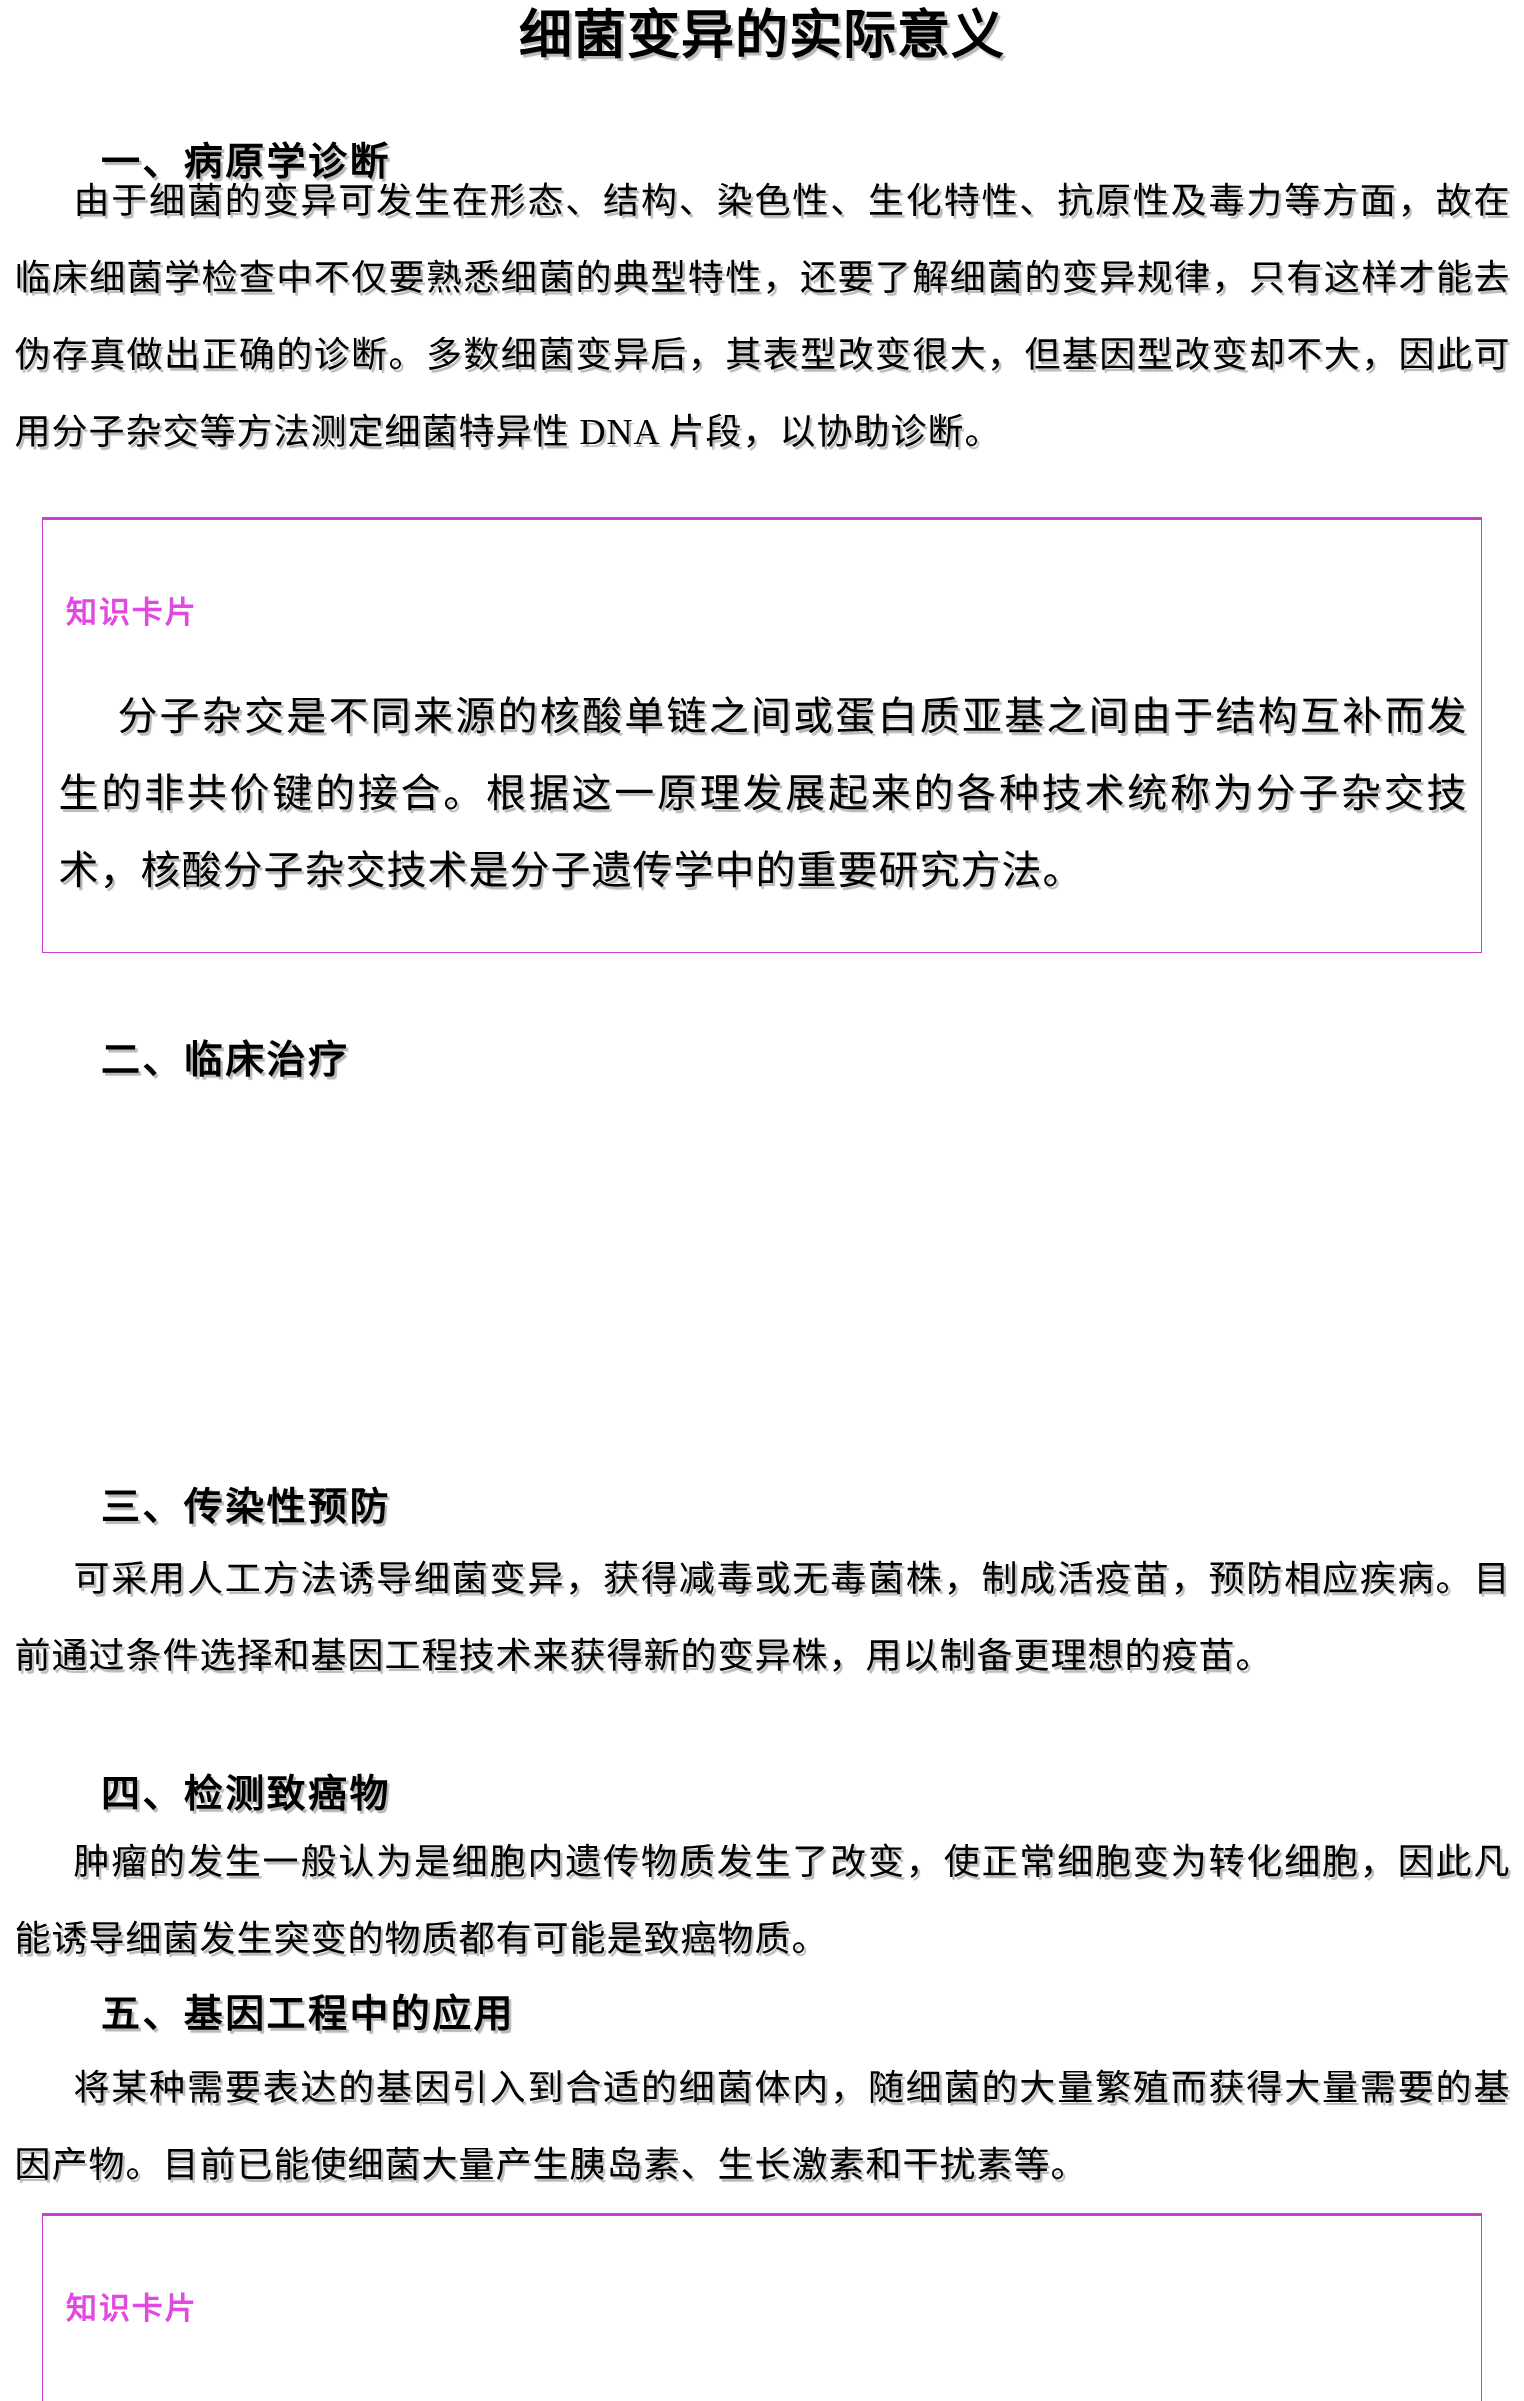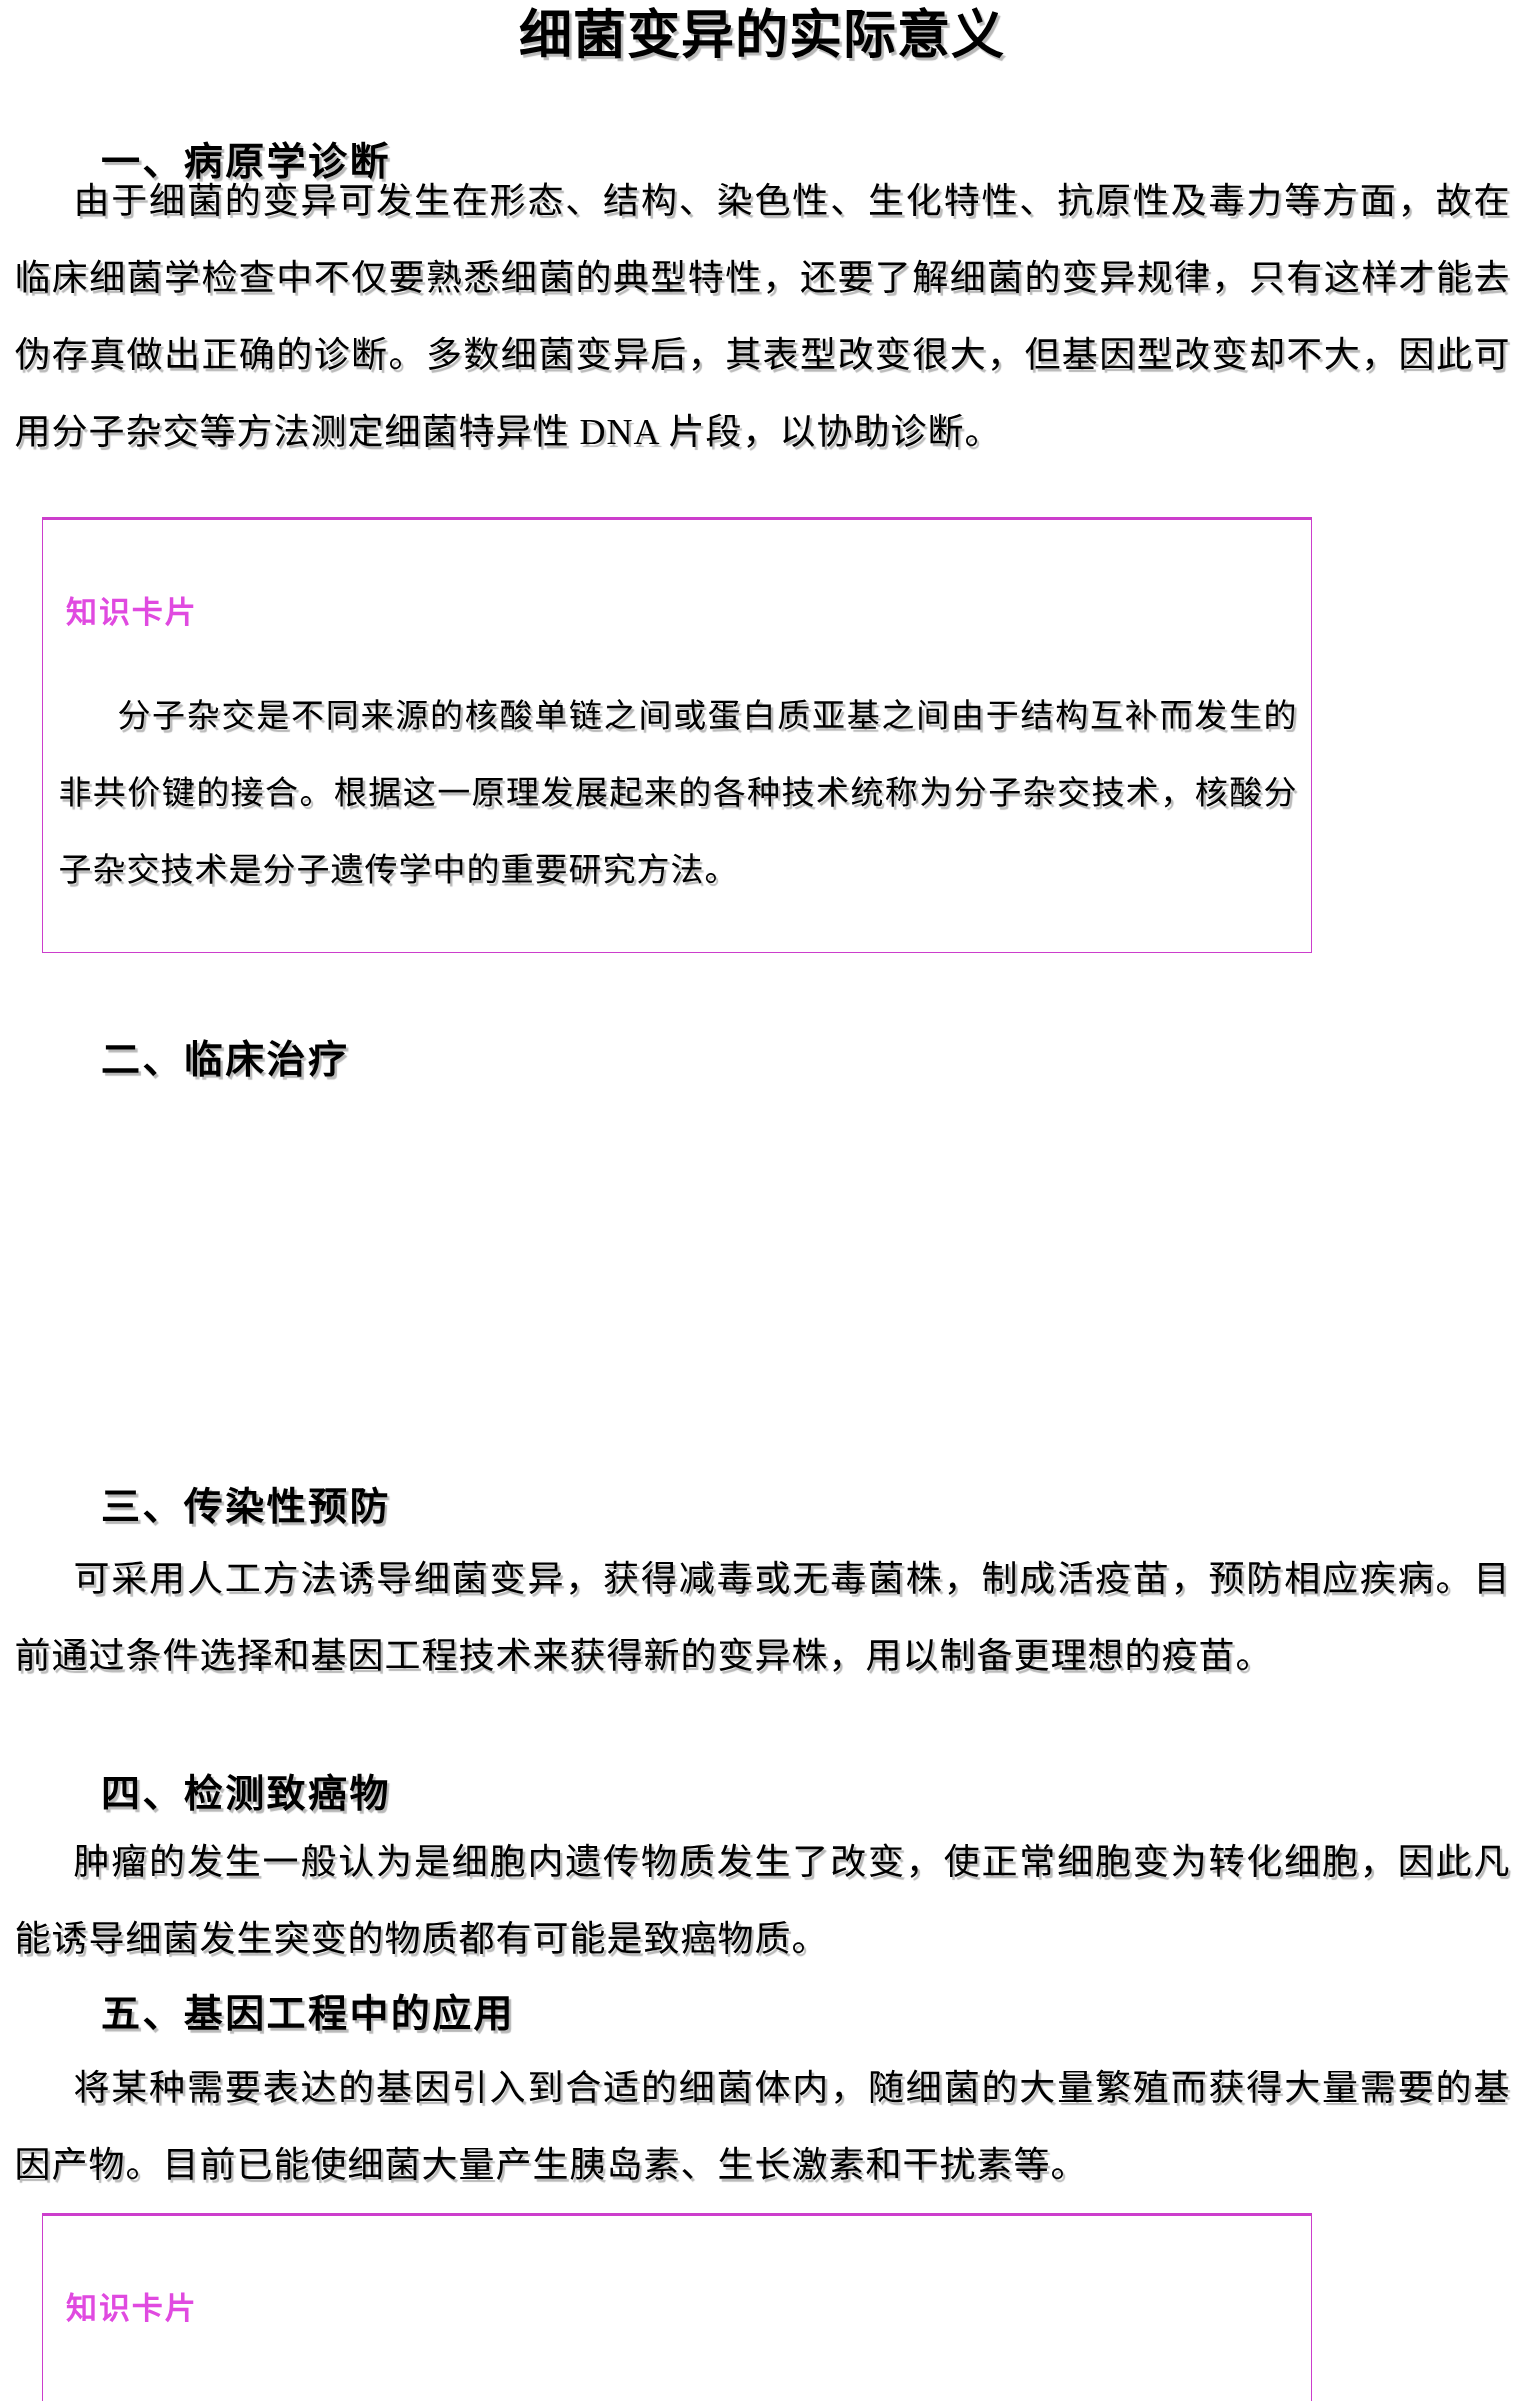--- a/index.html
+++ b/index.html
@@ -59,21 +59,21 @@
     text-shadow: 2.4px 2.9px 1px rgba(0,0,0,0.28);
   }
   .p1 { top: 163px; }
   .p2 { top: 1098px; }
   .p3 { top: 1541px; }
   .p4 { top: 1824px; }
   .p5 { top: 2050px; }
   .card {
     position: absolute;
     left: 42px;
-    width: 1270px;
+    width: 1440px;
     box-sizing: border-box;
     border: 1.9px solid #cc3ecc;
     border-top-width: 3.4px;
     background: #ffffff;
   }
   .card1 { top: 517px; height: 436px; }
   .card2 { top: 2213px; height: 460px; }
   .card-label {
     position: absolute;
     left: 23px;
@@ -83,21 +83,21 @@
     font-size: 31px;
     font-weight: 700;
     letter-spacing: 1.9px;
     color: #e04ae0;
   }
   .card-text {
     position: absolute;
     left: 15.4px;
     right: 13.4px;
     margin: 0;
-    font-size: 33px;
+    font-size: 40px;
     line-height: 77px;
     letter-spacing: 1px;
     text-align: justify;
     text-justify: inter-ideograph;
     text-indent: 59px;
     text-shadow: 2.4px 2.9px 1px rgba(0,0,0,0.28);
   }
   .ct1 { top: 158px; }
   .ct2 { top: 167px; }
 </style>

